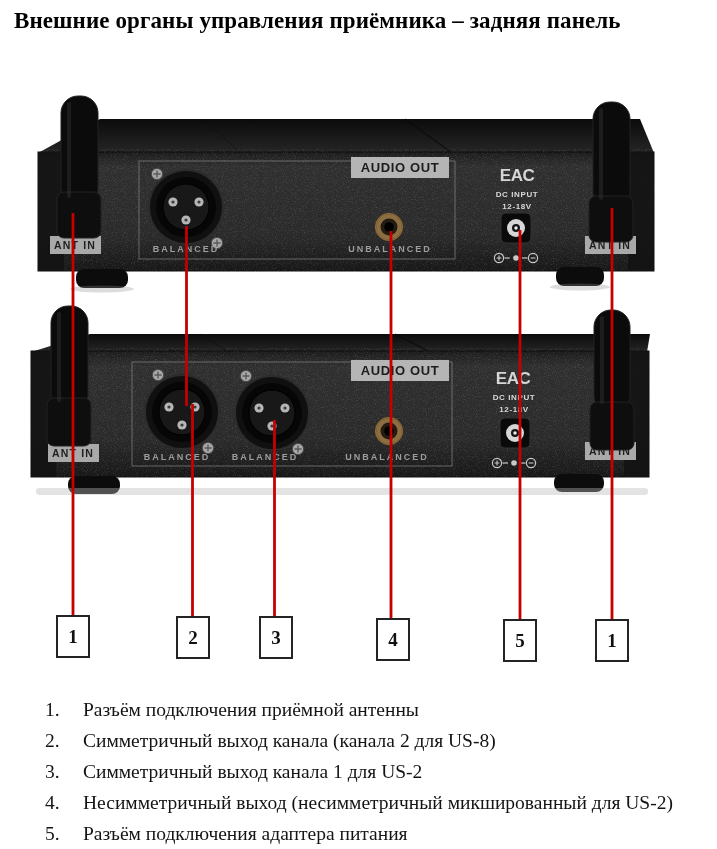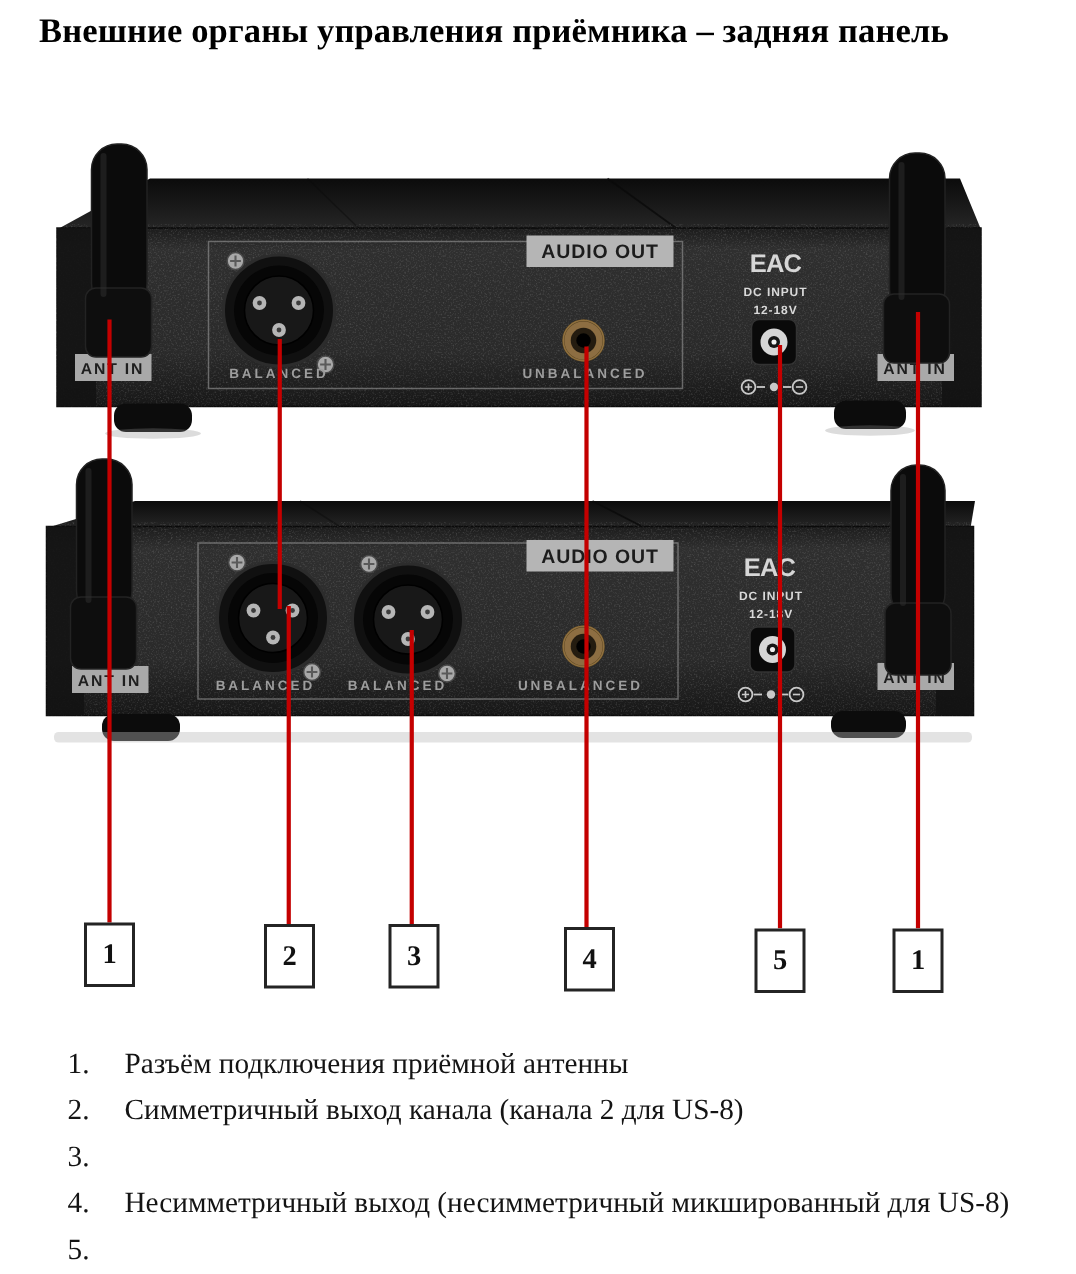--- a/index.html
+++ b/index.html
@@ -1,18 +1,18 @@
 <!DOCTYPE html>
 <html><head>
 <meta charset="utf-8">
 <style>
   html,body { margin:0; padding:0; background:#ffffff; }
   .page { position:relative; width:717px; height:849px; background:#fff; overflow:hidden;
           font-family:"Liberation Serif", serif; }
-  .title { position:absolute; left:26px; top:8px; margin:0; font-size:23px; font-weight:bold;
+  .title { position:absolute; left:14px; top:8px; margin:0; font-size:23px; font-weight:bold;
            color:#000; white-space:nowrap; letter-spacing:0.1px; }
   .diagram { position:absolute; left:0; top:0; width:717px; height:849px; display:block; }
 
   
   .lbl-small { font-family:"Liberation Sans",sans-serif; font-weight:bold; font-size:9px;
                fill:#9d9d9d; letter-spacing:2px; text-anchor:middle; }
   .lbl-plate { font-family:"Liberation Sans",sans-serif; font-weight:bold; font-size:13px;
                fill:#1c1c1c; letter-spacing:0.6px; text-anchor:middle; }
   .lbl-eac   { font-family:"Liberation Sans",sans-serif; font-weight:bold; font-size:17px;
                fill:#d6d6d6; letter-spacing:-0.5px; text-anchor:middle; }
@@ -226,23 +226,25 @@
     <div class="legend-row">
       <span class="legend-num">1.</span>
       <span class="legend-text">Разъём подключения приёмной антенны</span>
     </div>
     <div class="legend-row">
       <span class="legend-num">2.</span>
       <span class="legend-text">Симметричный выход канала (канала 2 для US-8)</span>
     </div>
     <div class="legend-row">
       <span class="legend-num">3.</span>
+      <span class="legend-text">Симметричный выход канала 1 для US-2</span>
     </div>
     <div class="legend-row">
       <span class="legend-num">4.</span>
-      <span class="legend-text">Несимметричный выход (несимметричный микшированный для US-8)</span>
+      <span class="legend-text">Несимметричный выход (несимметричный микшированный для US-2)</span>
     </div>
     <div class="legend-row">
       <span class="legend-num">5.</span>
+      <span class="legend-text">Разъём подключения адаптера питания</span>
     </div>
   </div>
 
 </div>
 
 </body></html>

